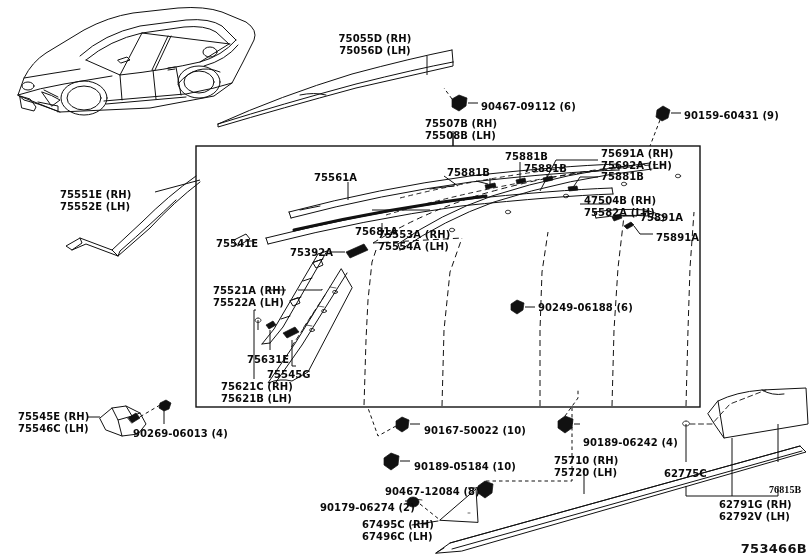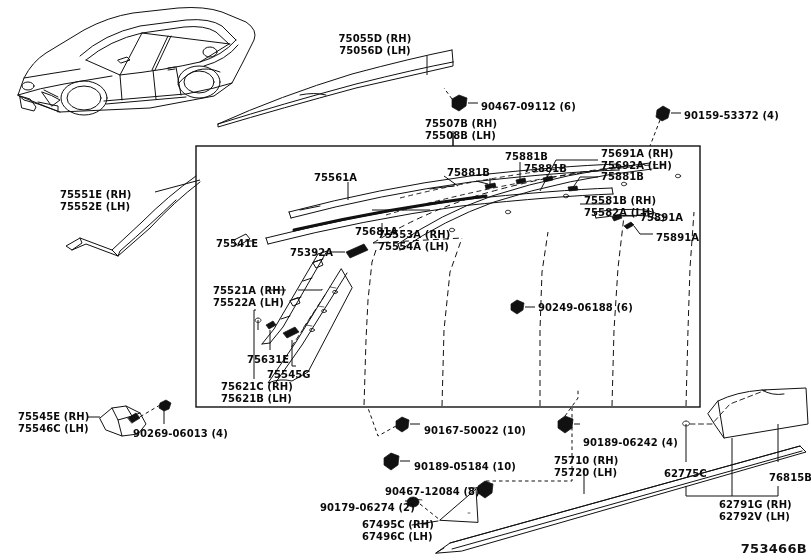--- a/index.html
+++ b/index.html
@@ -362,29 +362,29 @@
 
   <g class="lead">
         <path d="M453 133 L453 146"></path>
       </g>
 </svg>
 
 <div id="labels">
       <div class="lbl c" style="left: 295px; width: 160px; top: 33px;"><div>75055D (RH)</div><div>75056D (LH)</div></div>
       <div class="lbl" style="left: 481px; top: 101px;"><div>90467-09112 (6)</div></div>
       <div class="lbl" style="left: 425px; top: 118px;"><div>75507B (RH)</div><div>75508B (LH)</div></div>
-      <div class="lbl" style="left: 684px; top: 110px;"><div>90159-53372 (4)</div></div>
+      <div class="lbl" style="left: 684px; top: 110px;"><div>90159-60431 (9)</div></div>
       <div class="lbl" style="left: 601px; top: 148px;"><div>75691A (RH)</div><div>75692A (LH)</div></div>
       <div class="lbl" style="left: 601px; top: 171px;"><div>75881B</div></div>
       <div class="lbl" style="left: 60px; top: 189px;"><div>75551E (RH)</div><div>75552E (LH)</div></div>
       <div class="lbl" style="left: 314px; top: 172px;"><div>75561A</div></div>
       <div class="lbl" style="left: 447px; top: 167px;"><div>75881B</div></div>
       <div class="lbl" style="left: 505px; top: 151px;"><div>75881B</div></div>
       <div class="lbl" style="left: 524px; top: 163px;"><div>75881B</div></div>
-      <div class="lbl" style="left: 584px; top: 195px;"><div>75581B (RH)</div><div>75582A (LH)</div></div>
+      <div class="lbl" style="left: 584px; top: 195px;"><div>47504B (RH)</div><div>75582A (LH)</div></div>
       <div class="lbl" style="left: 640px; top: 212px;"><div>75891A</div></div>
       <div class="lbl" style="left: 656px; top: 232px;"><div>75891A</div></div>
       <div class="lbl" style="left: 378px; top: 205px; margin-top: 24px;"><div>75553A (RH)</div><div>75554A (LH)</div></div>
       <div class="lbl" style="left: 355px; top: 226px;"><div>75681A</div></div>
       <div class="lbl" style="left: 216px; top: 238px;"><div>75541E</div></div>
       <div class="lbl" style="left: 290px; top: 247px;"><div>75392A</div></div>
       <div class="lbl" style="left: 213px; top: 285px;"><div>75521A (RH)</div><div>75522A (LH)</div></div>
       <div class="lbl" style="left: 538px; top: 302px;"><div>90249-06188 (6)</div></div>
       <div class="lbl" style="left: 247px; top: 354px;"><div>75631E</div></div>
       <div class="lbl" style="left: 267px; top: 369px;"><div>75545G</div></div>
@@ -392,18 +392,18 @@
       <div class="lbl" style="left: 18px; top: 411px;"><div>75545E (RH)</div><div>75546C (LH)</div></div>
       <div class="lbl" style="left: 133px; top: 428px;"><div>90269-06013 (4)</div></div>
       <div class="lbl" style="left: 424px; top: 425px;"><div>90167-50022 (10)</div></div>
       <div class="lbl" style="left: 414px; top: 461px;"><div>90189-05184 (10)</div></div>
       <div class="lbl" style="left: 583px; top: 425px; margin-top: 12px;"><div>90189-06242 (4)</div></div>
       <div class="lbl" style="left: 554px; top: 455px;"><div>75710 (RH)</div><div>75720 (LH)</div></div>
       <div class="lbl" style="left: 385px; top: 486px;"><div>90467-12084 (8)</div></div>
       <div class="lbl" style="left: 320px; top: 502px;"><div>90179-06274 (2)</div></div>
       <div class="lbl" style="left: 362px; top: 519px;"><div>67495C (RH)</div><div>67496C (LH)</div></div>
       <div class="lbl" style="left: 664px; top: 468px;"><div>62775C</div></div>
-      <div class="lbl" style="left: 769px; top: 472px;"><div>76815B</div></div>
+      <div class="lbl" style="left: 769px; top: 484px; font-family: Liberation Serif, serif;"><div>76815B</div></div>
       <div class="lbl" style="left: 719px; top: 499px;"><div>62791G (RH)</div><div>62792V (LH)</div></div>
     </div>
 
 <div class="diagid">753466B</div>
 </div>
 
 </body></html>

